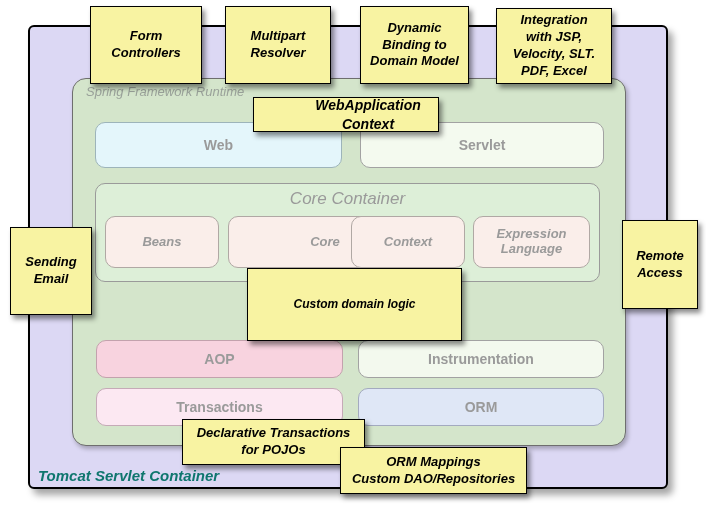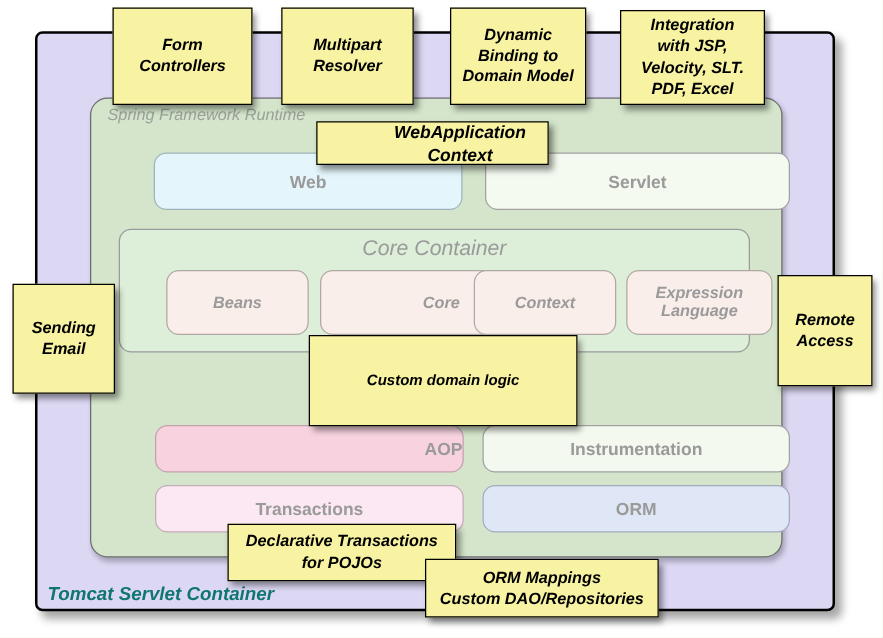--- a/index.html
+++ b/index.html
@@ -24,38 +24,38 @@
     box-shadow:2px 3px 4px rgba(0,0,0,0.25);
   }
   .spring-label{
     position:absolute;left:86px;top:84px;
     font-size:13px;font-style:italic;color:#9aa29a;
   }
   
   .module{
     position:absolute;display:flex;align-items:center;justify-content:center;
     border:1px solid #a2a2a2;border-radius:10px;
-    color:#9a9a9a;font-weight:bold;font-size:14px;text-align:center;line-height:1.15;margin-left:28px;
+    color:#9a9a9a;font-weight:bold;font-size:14px;text-align:center;line-height:1.15;
   }
   .m-web{left:95px;top:122px;width:245px;height:44px;background:#e4f6fb;border-color:#9db4ba;}
   .m-servlet{left:360px;top:122px;width:242px;height:44px;background:#f4faef;}
   .core-box{
     position:absolute;left:95px;top:183px;width:503px;height:97px;
     background:#ddefd8;border:1px solid #9a9a9a;border-radius:10px;
   }
   .core-title{
     position:absolute;left:0;top:5px;width:100%;text-align:center;
     font-size:17px;font-style:italic;color:#9a9a9a;
   }
   .m-small{font-size:13px;background:#faeeea;border-color:#b0a8a4;font-style:italic;}
   .m-beans{left:105px;top:216px;width:112px;height:50px;}
   .m-core{left:228px;top:216px;width:112px;height:50px;padding-left:40px;}
   .m-context{left:351px;top:216px;width:112px;height:50px;}
   .m-expr{left:473px;top:216px;width:115px;height:50px;}
-  .m-aop{left:96px;top:340px;width:245px;height:36px;background:#f8d3df;border-color:#c3a2ad;justify-content:flex-end;}
+  .m-aop{left:96px;top:340px;width:245px;height:36px;background:#f8d3df;border-color:#c3a2ad;}
   .m-instr{left:358px;top:340px;width:244px;height:36px;background:#f3f9ee;}
   .m-trans{left:96px;top:388px;width:245px;height:36px;background:#fce8f2;border-color:#c5aab7;}
   .m-orm{left:358px;top:388px;width:244px;height:36px;background:#dfe7f6;border-color:#a3aabf;}
   
   .note{
     position:absolute;display:flex;align-items:center;justify-content:center;
     background:#f8f3a2;border:1.5px solid #000;
     box-shadow:3px 4px 5px rgba(0,0,0,0.45);
     z-index:10;text-align:center;
   }

